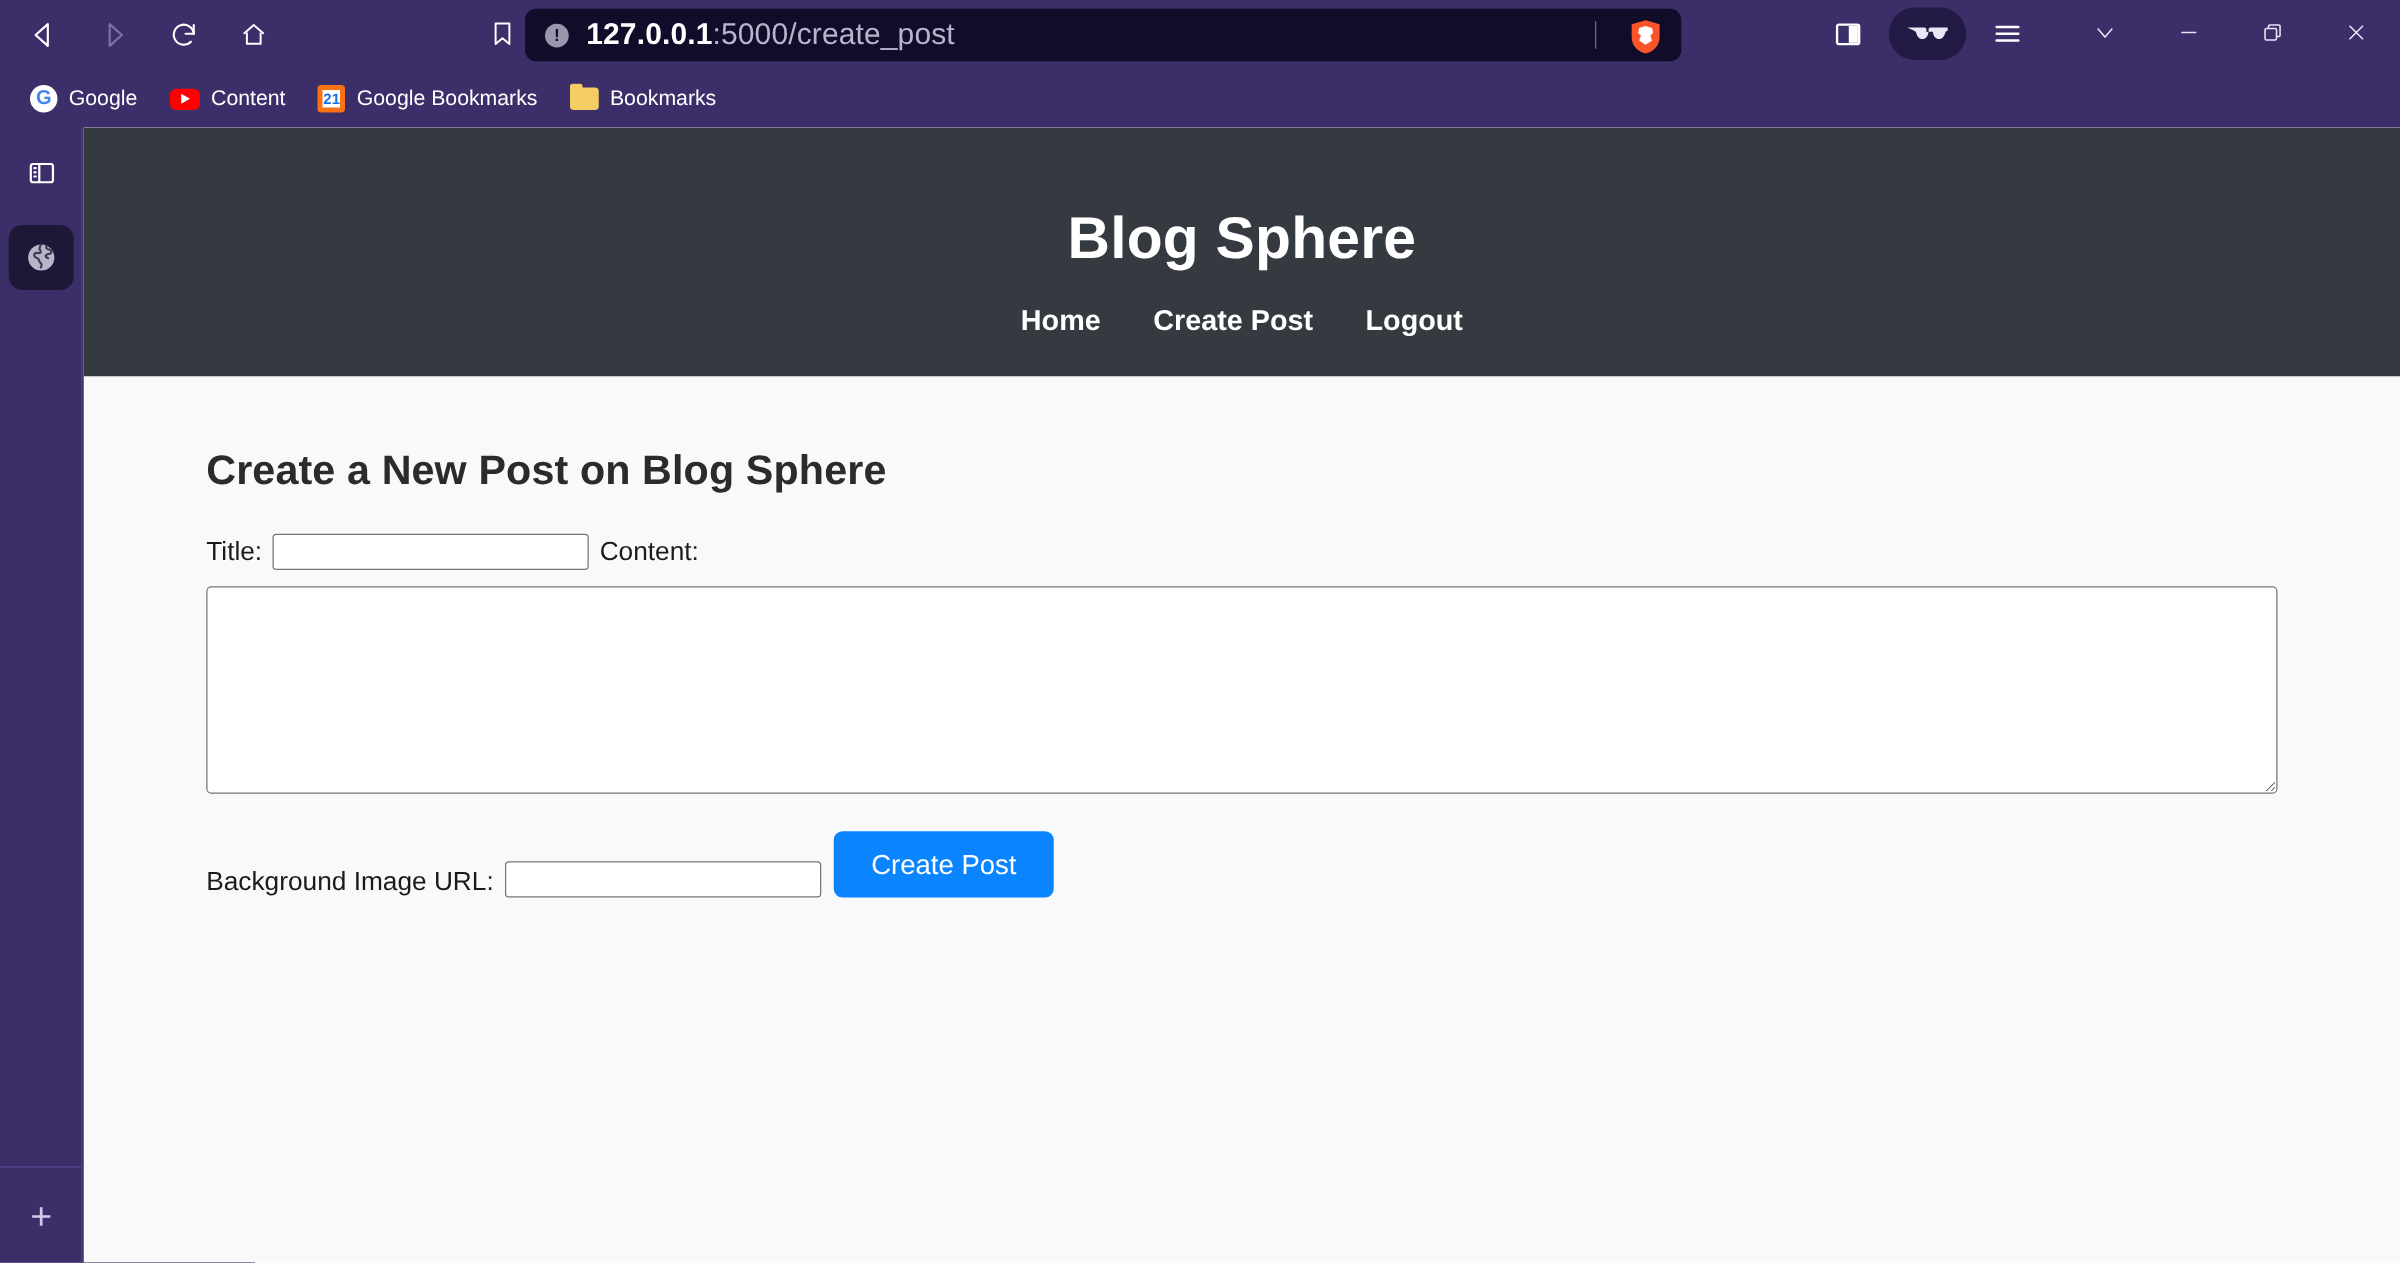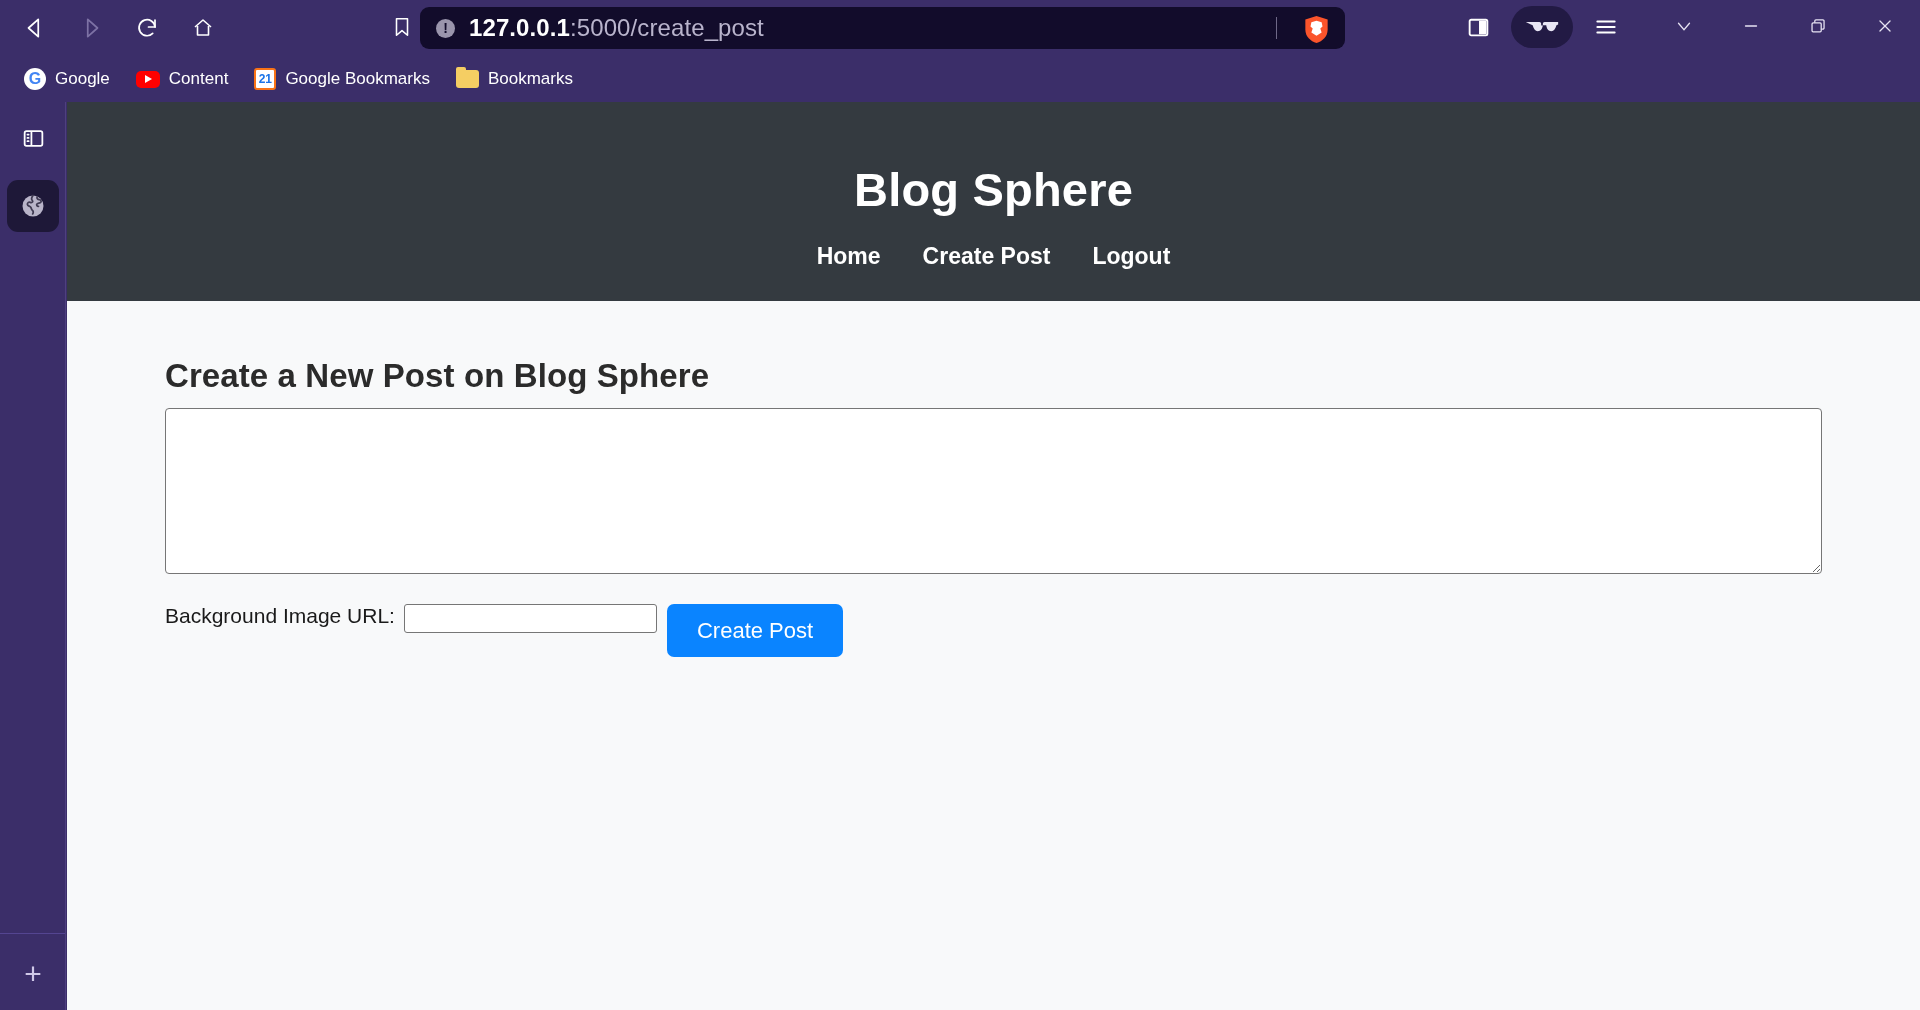--- a/index.html
+++ b/index.html
@@ -132,21 +132,21 @@
     border-left: 7px solid #ffffff;
     border-top: 4.5px solid transparent;
     border-bottom: 4.5px solid transparent;
     margin-left: 2px;
   }
   
   .ico-calendar {
     background: #ffffff; border-radius: 3px;
     display: flex; align-items: center; justify-content: center;
     font-size: 12px; font-weight: bold; color: #1a73e8;
-    border: 2px solid #f97316;
+    border: 4px solid #f97316;
     line-height: 1;
   }
   
   .ico-folder {
     width: 23px; height: 18px; background: #f5ce63;
     border-radius: 2px 3px 3px 3px;
   }
   .ico-folder::before {
     content: ""; position: absolute; top: -3px; left: 0;
     width: 10px; height: 5px; background: #f5ce63;
@@ -245,21 +245,21 @@
     border-radius: 4px;
     background: #ffffff;
     resize: both;
     font-size: 16px;
     padding: 4px;
     font-family: "Liberation Sans", sans-serif;
   }
 
   #form-row-2 {
     margin-top: 30px;
-    display: flex; align-items: flex-start;
+    display: flex; align-items: flex-end;
   }
   #bg-url-input {
     width: 253px; height: 29px;
     margin-left: 9px;
     border: 1px solid #767676;
     border-radius: 3px;
     background: #ffffff;
     font-size: 16px; padding: 0 4px;
     font-family: "Liberation Sans", sans-serif;
   }
@@ -420,20 +420,25 @@
       <a class="nav-link" href="#">Home</a>
       <a class="nav-link" href="#">Create Post</a>
       <a class="nav-link" href="#">Logout</a>
     </div>
   </div>
 
   <div id="page-main">
     <h1 id="page-heading">Create a New Post on Blog Sphere</h1>
 
     <form>
+      <div id="form-row-1">
+        <label class="form-label">Title:</label>
+        <input id="title-input" type="text" value="" placeholder="" style="">
+        <label class="form-label">Content:</label>
+      </div>
 
       <textarea id="content-textarea" placeholder="" style=""></textarea>
 
       <div id="form-row-2">
         <label class="form-label">Background Image URL:</label>
         <input id="bg-url-input" type="text" value="" placeholder="" style="">
         <button id="create-post-button" type="submit">Create Post</button>
       </div>
     </form>
   </div>

